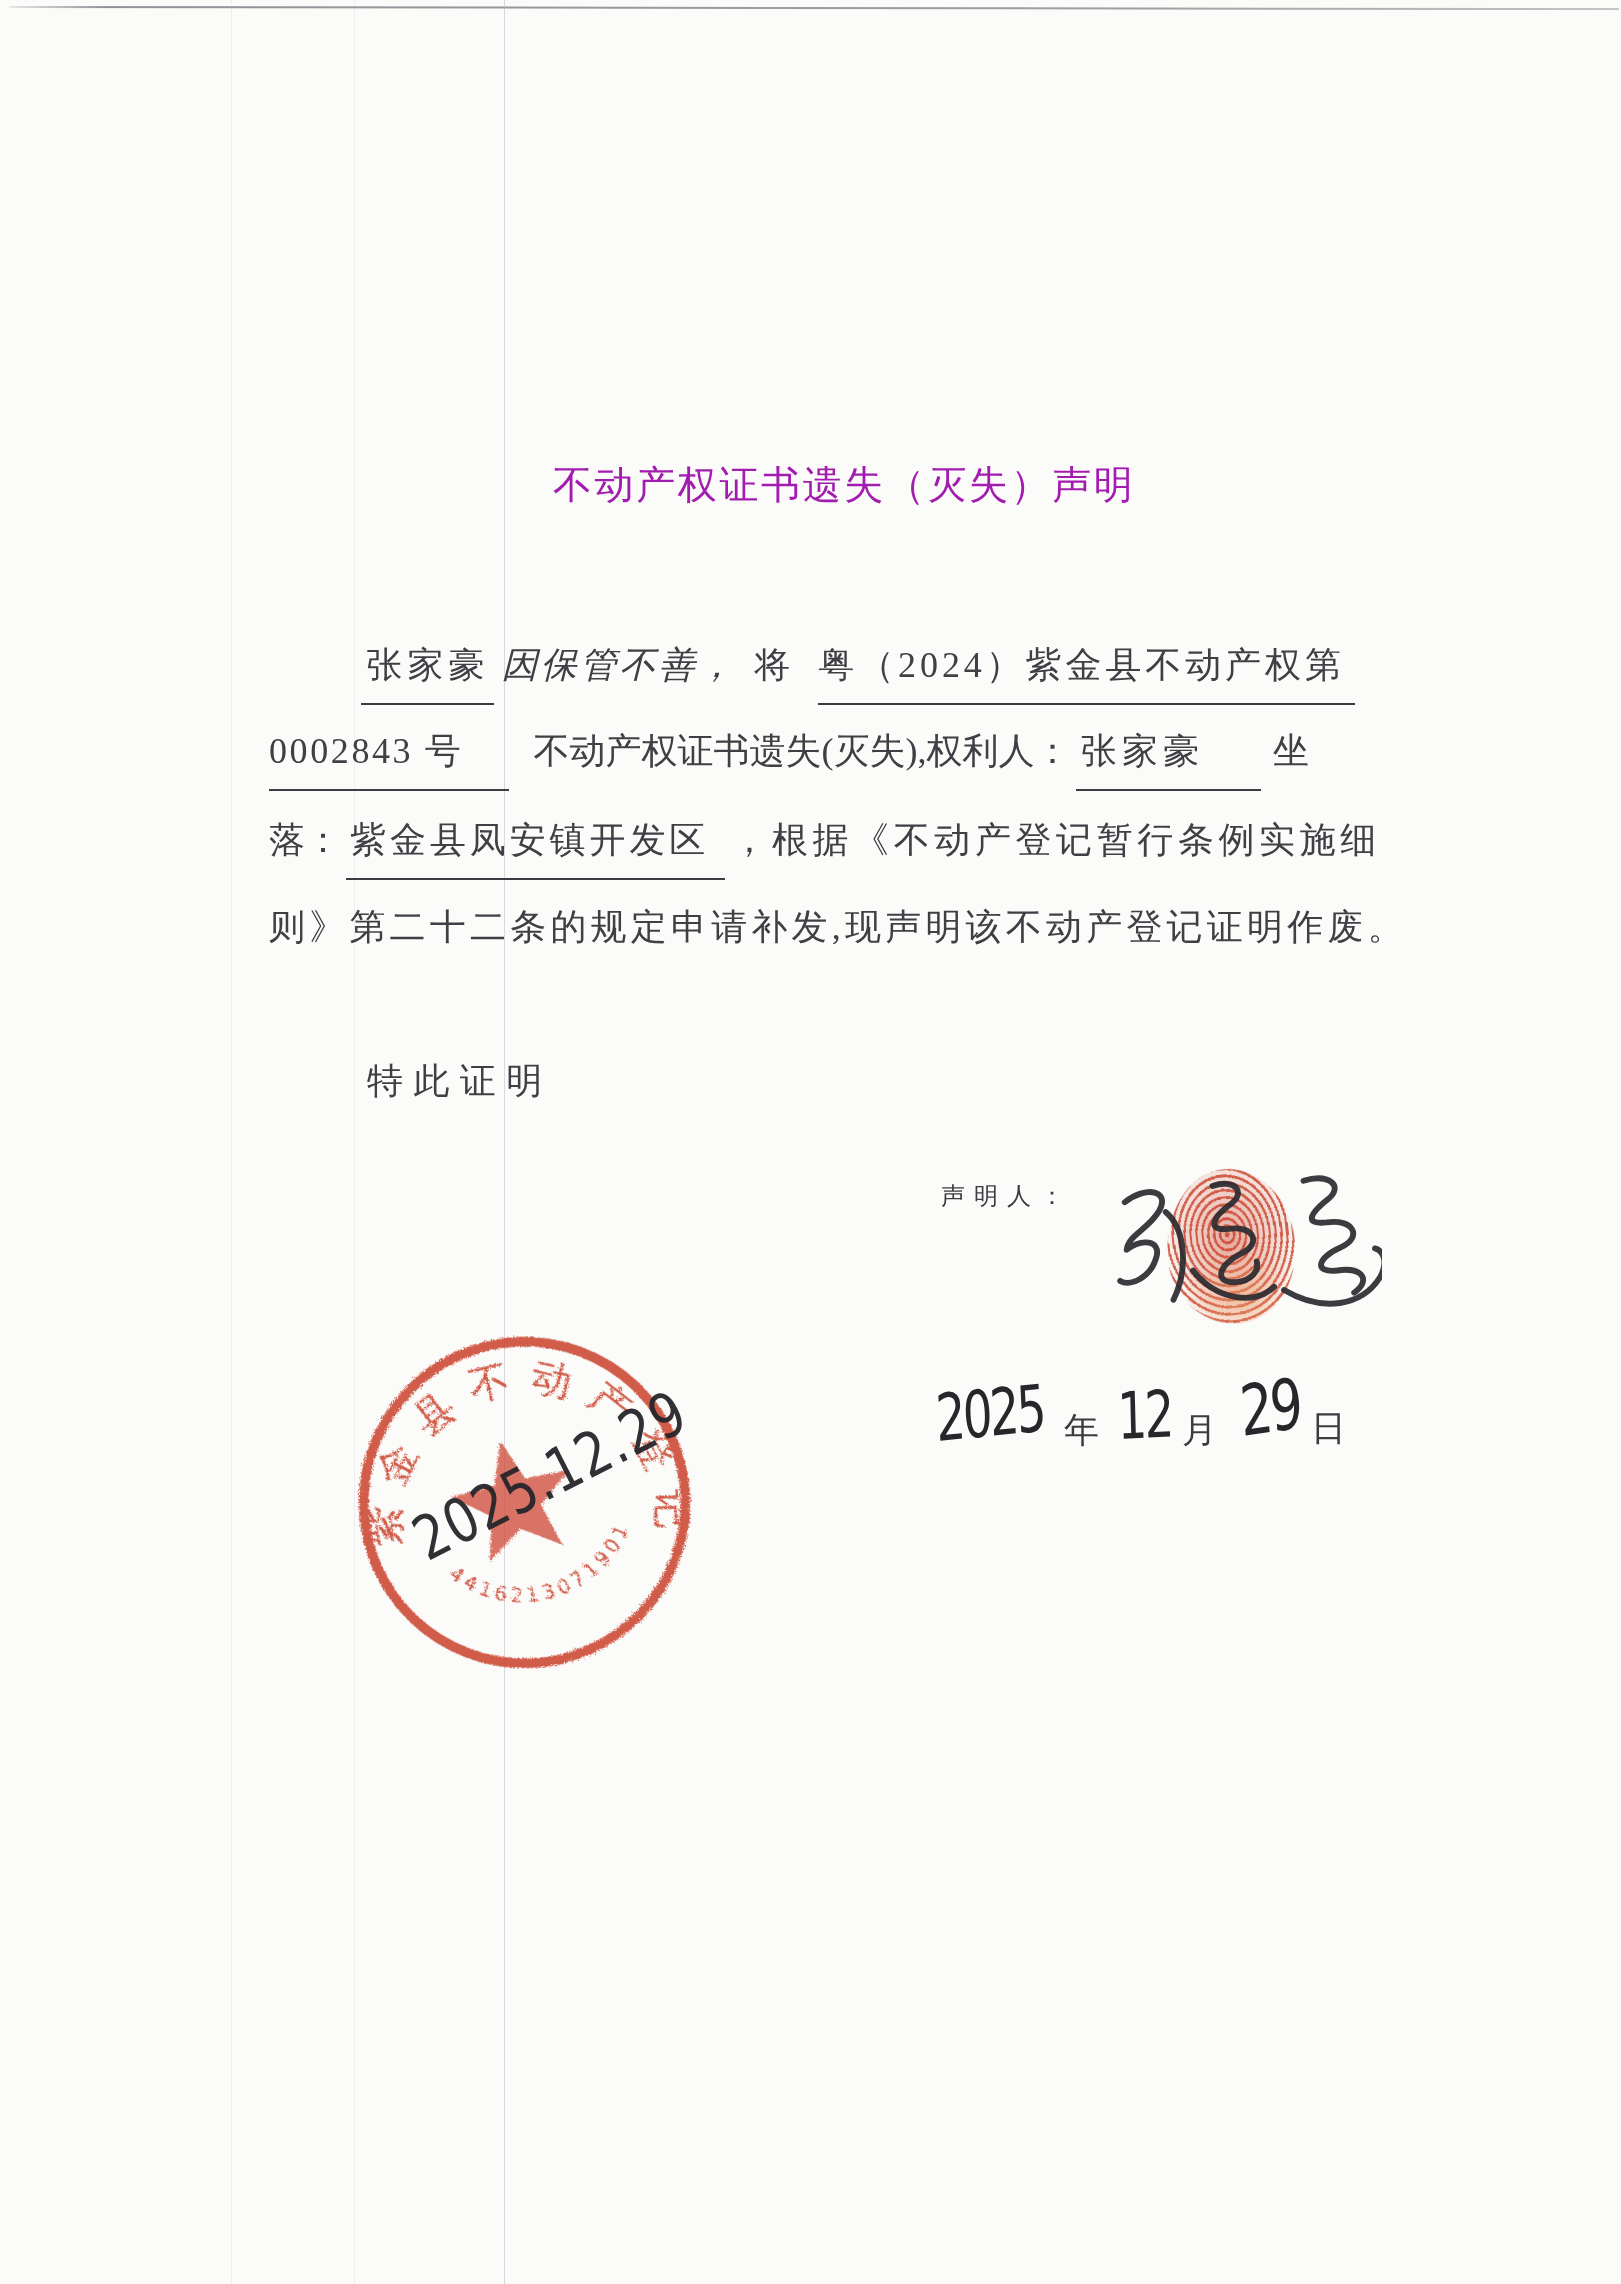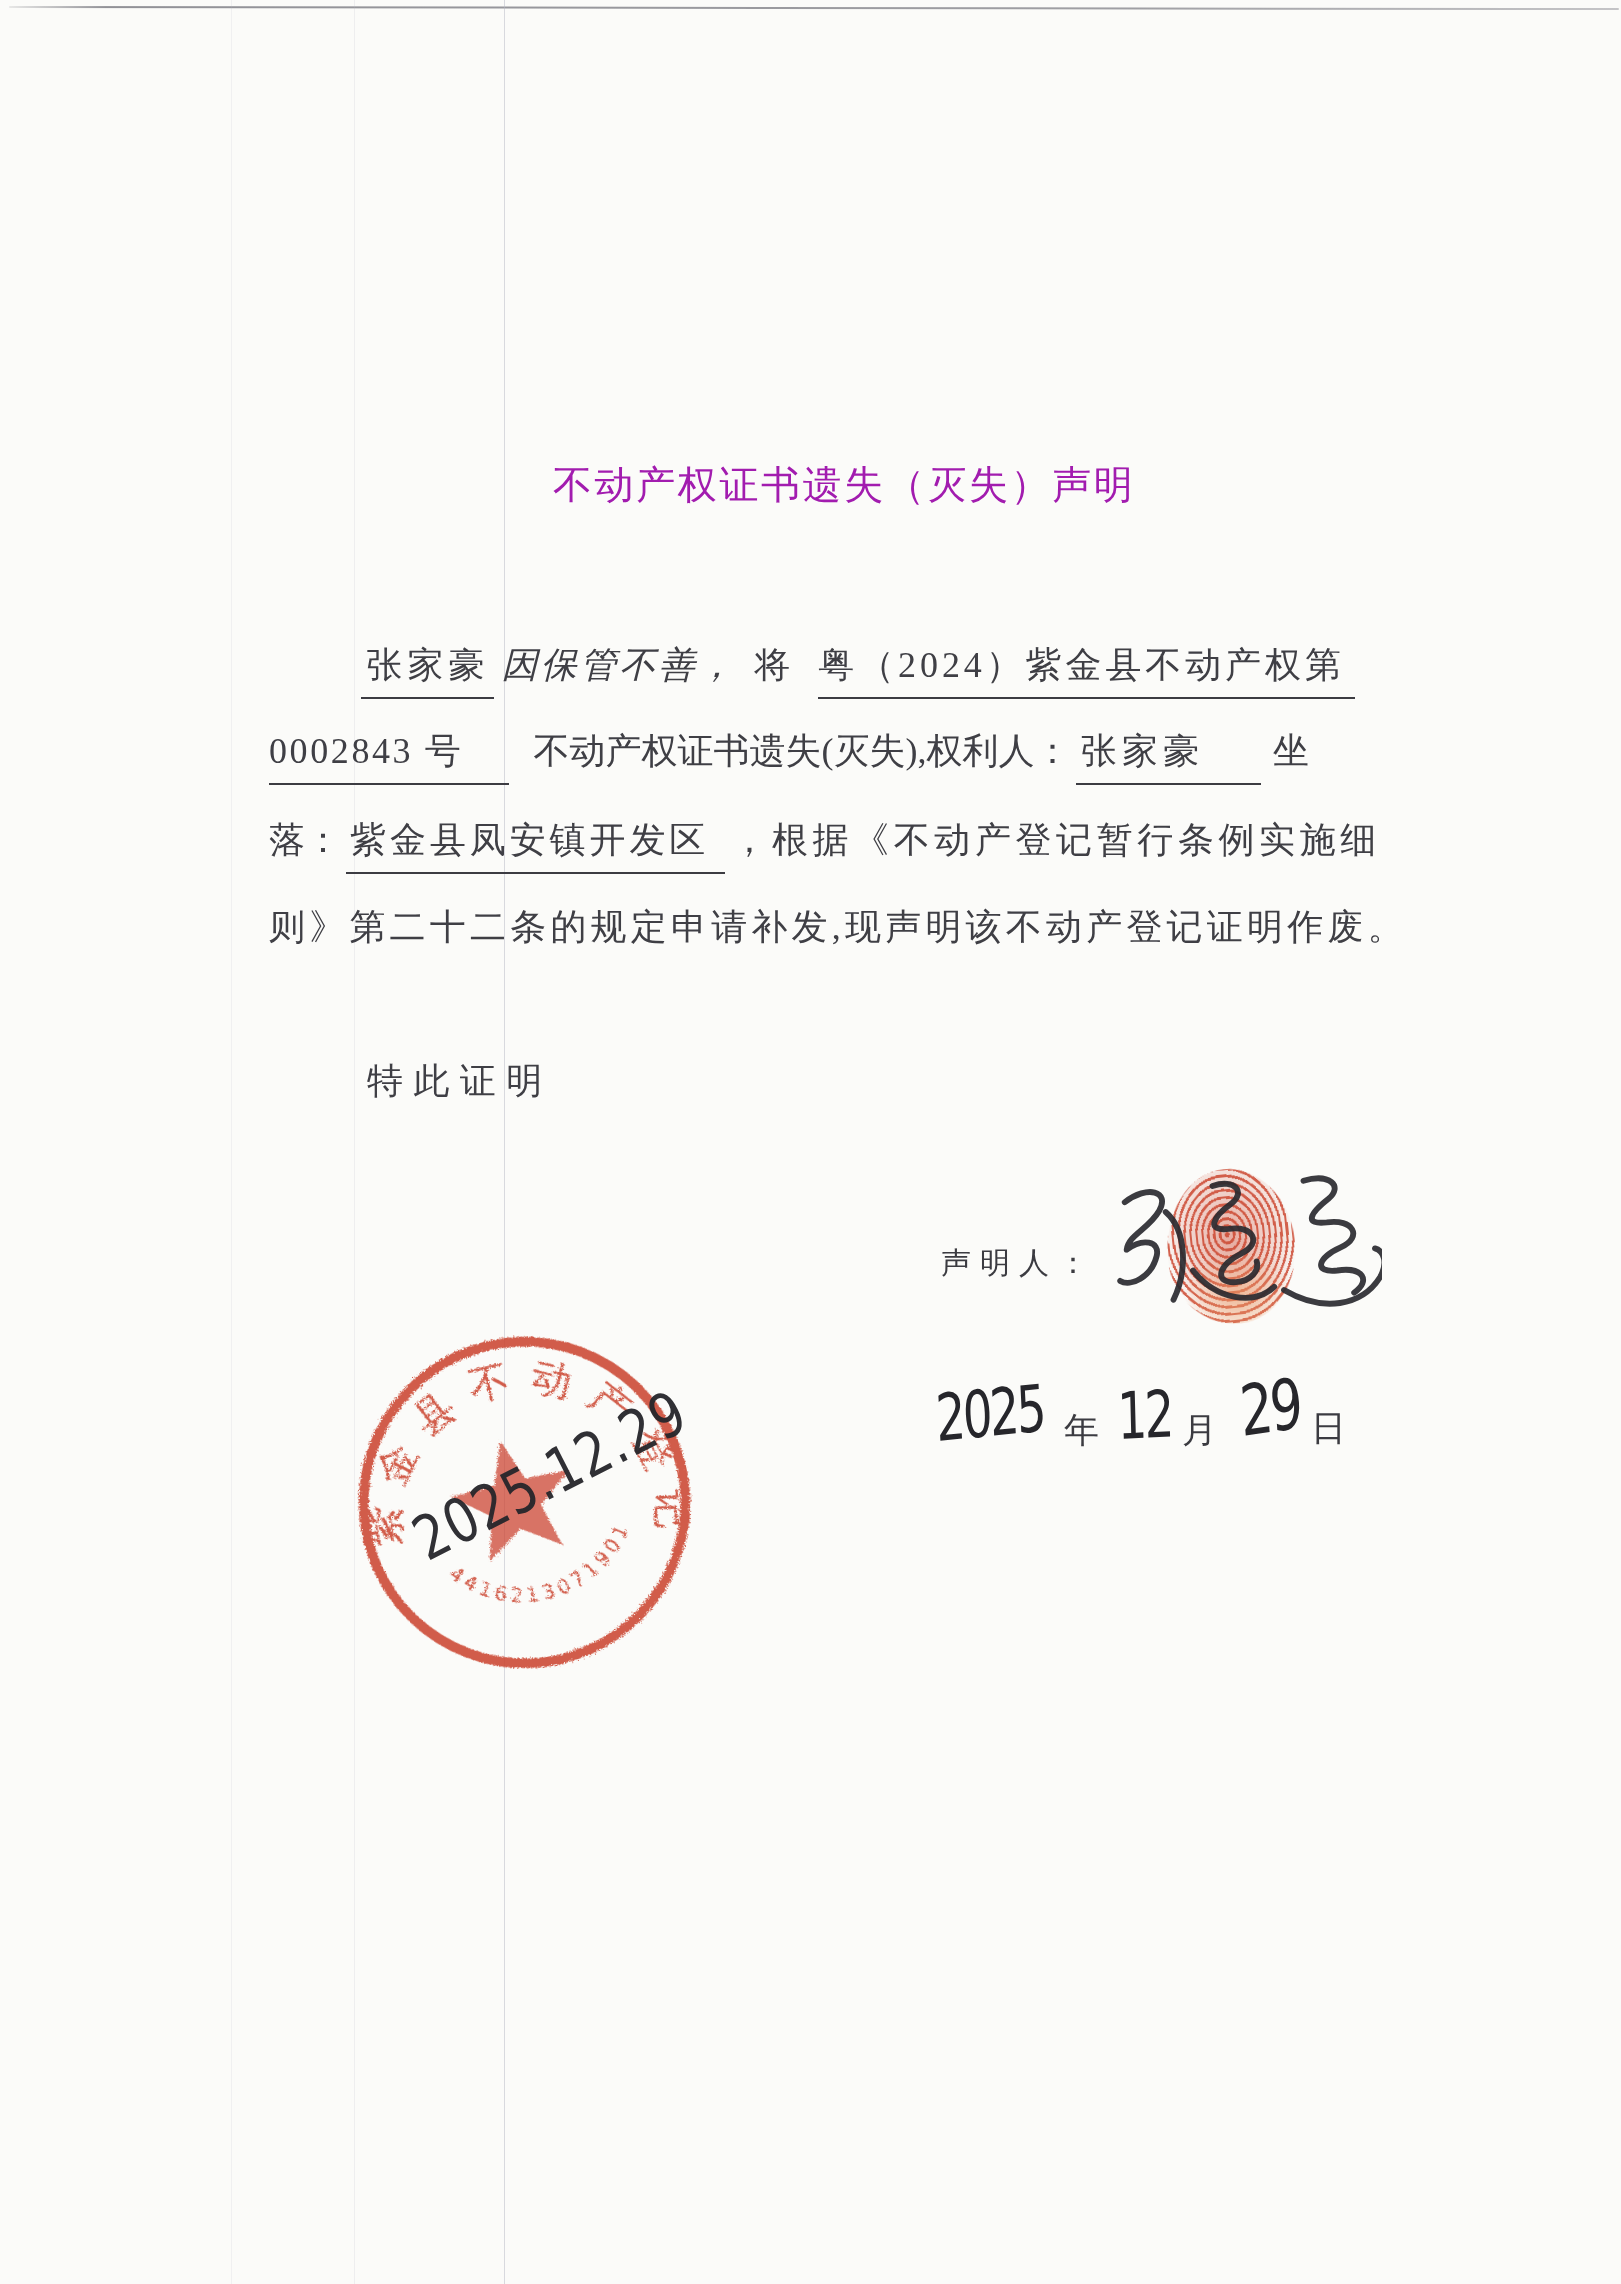--- a/index.html
+++ b/index.html
@@ -13,27 +13,27 @@
     background:linear-gradient(to right, rgba(120,120,125,.15), rgba(110,110,118,.75) 6%, rgba(110,110,118,.65) 70%, rgba(130,130,138,.45));
     transform:rotate(.08deg);border-radius:1.3px;}
   .fold{position:absolute;top:0;height:2284px;width:1.3px;background:#b6b7c4;}
   .fold-a{left:504px;opacity:.5;}
   .fold-b{left:354px;opacity:.18;width:1px;}
   .fold-c{left:231px;opacity:.15;width:1px;}
   
   .doc-title{position:absolute;left:553px;top:458px;font-size:39px;letter-spacing:2.6px;color:#a21caf;white-space:nowrap;}
   .line{position:absolute;font-size:36px;line-height:43px;color:#3f3f45;white-space:nowrap;}
   .line span{display:inline-block;vertical-align:top;}
-  .bl{border-bottom:2.6px solid #3c3c42;padding-bottom:10px;}
+  .bl{border-bottom:2.6px solid #3c3c42;padding-bottom:16px;}
   #line1{left:361px;top:644px;}
   #line2{left:269px;top:730px;}
   #line3{left:269px;top:819px;}
   #line4{left:269px;top:906px;letter-spacing:4.2px;}
   .closing{position:absolute;left:367px;top:1057px;font-size:36px;letter-spacing:10.4px;color:#3f3f45;}
-  .sig-label{position:absolute;left:941px;top:1243px;font-size:30px;letter-spacing:9px;color:#3b3b41;}
+  .sig-label{position:absolute;left:941px;top:1180px;font-size:24px;letter-spacing:9px;color:#3b3b41;}
   
   .fingerprint{position:absolute;left:1167px;top:1169px;width:128px;height:155px;
     border-radius:50% 50% 48% 52% / 55% 50% 50% 45%;
     background:
       radial-gradient(ellipse 60% 42% at 52% 82%, rgba(238,158,100,.55), rgba(238,158,100,0) 72%),
       repeating-radial-gradient(ellipse 100% 100% at 48% 42%, rgba(201,62,38,.85) 0 2.3px, rgba(255,255,255,0) 2.3px 5.9px),
       radial-gradient(ellipse at 50% 45%, rgba(201,62,38,.45), rgba(201,62,38,.12) 60%, rgba(201,62,38,0) 74%);
     transform:rotate(-6deg);filter:blur(0.4px);opacity:.95;}
   
   .signature-svg{position:absolute;left:1108px;top:1173px;}

